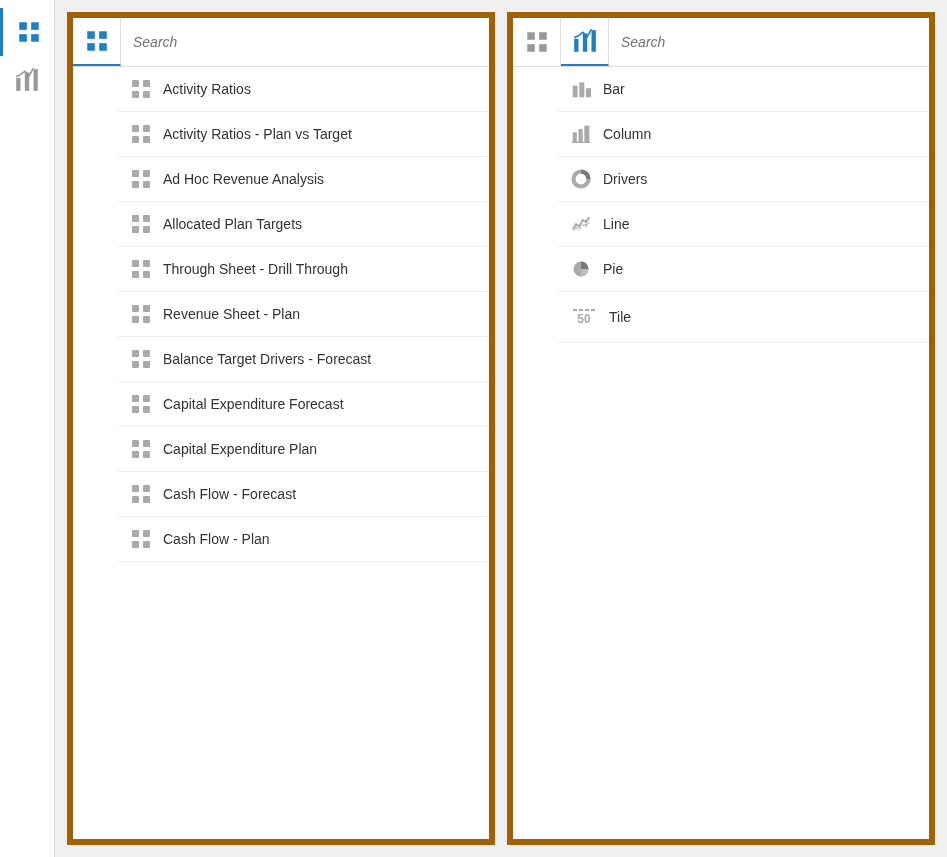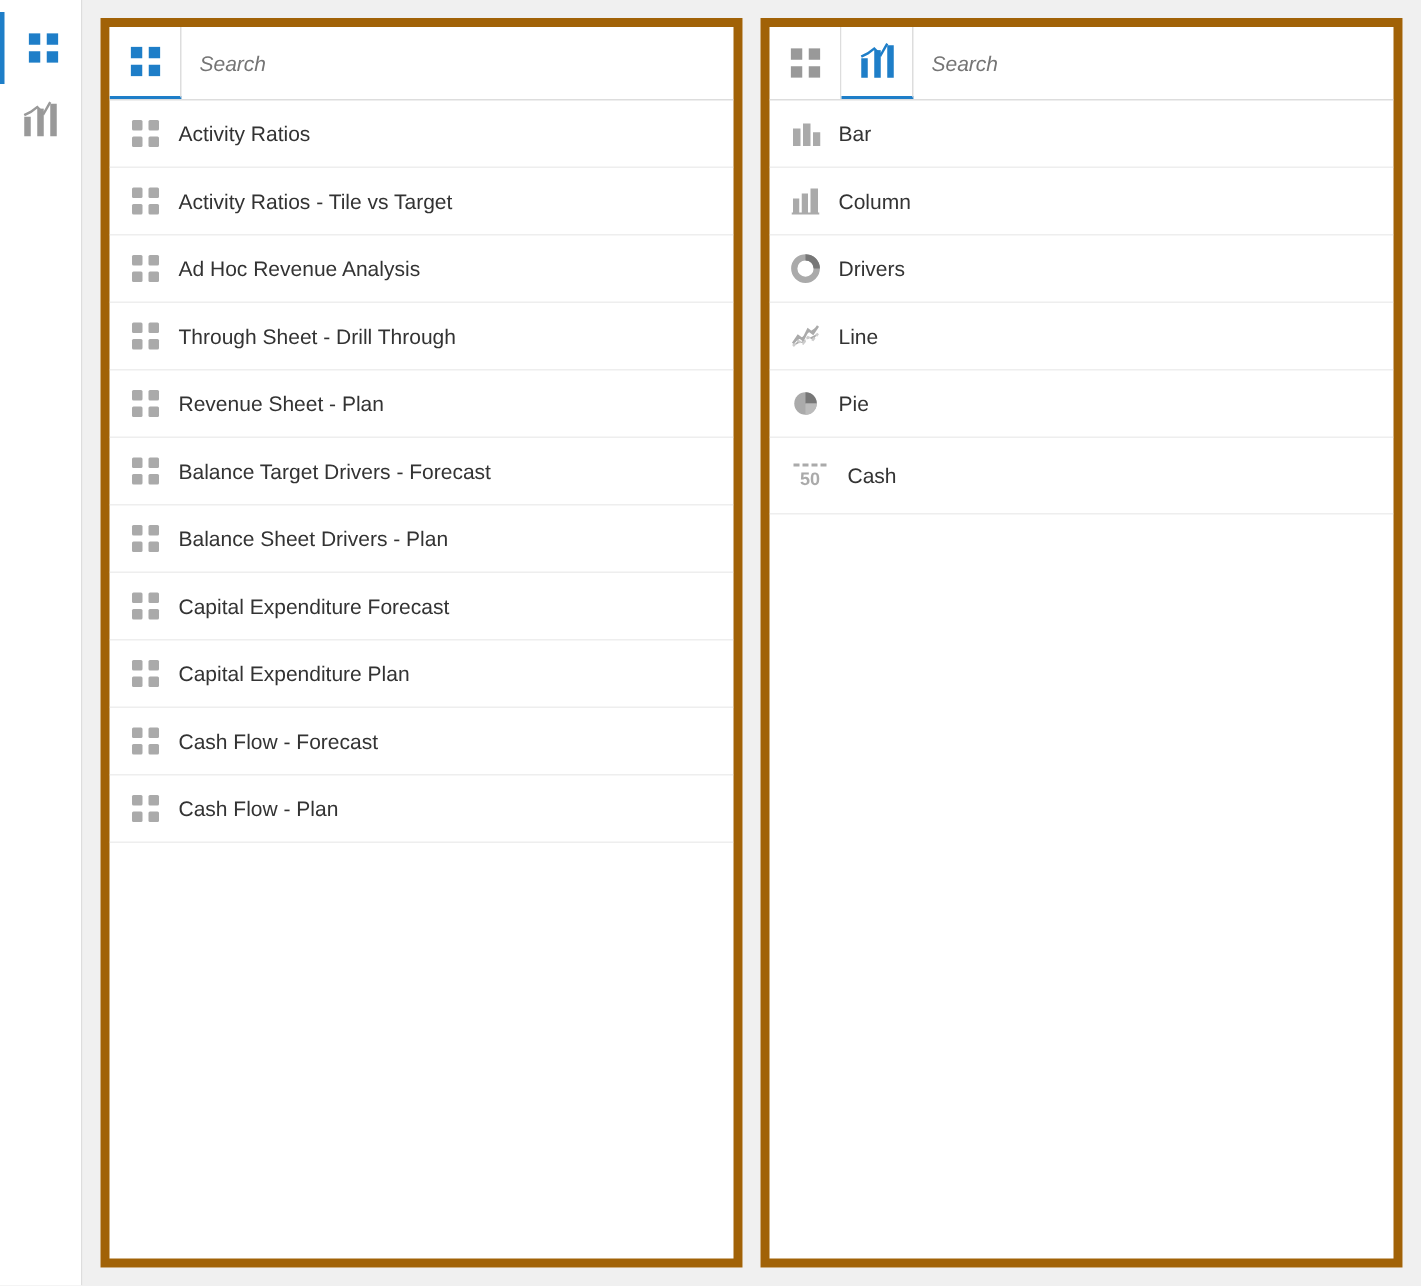--- a/index.html
+++ b/index.html
@@ -90,20 +90,21 @@
     }
     .panel-tab.active svg {
       fill: #1e7ec8;
     }
 
     
     .list-container {
       flex: 1;
       overflow-y: auto;
       overflow-x: hidden;
+      padding-left: 44px;
     }
     .list-item {
       display: flex;
       align-items: center;
       padding: 12px 14px;
       border-bottom: 1px solid #eee;
       cursor: pointer;
       gap: 12px;
       font-size: 14px;
       color: #333;
@@ -213,66 +214,66 @@
   </svg>
           <span>Activity Ratios</span>
         </div>
         <div class="list-item">
           <svg viewBox="0 0 20 20" width="20" height="20" fill="#aaa">
     <rect x="1" y="1" width="7" height="7" rx="1"></rect>
             <rect x="12" y="1" width="7" height="7" rx="1"></rect>
     <rect x="1" y="12" width="7" height="7" rx="1"></rect>
             <rect x="12" y="12" width="7" height="7" rx="1"></rect>
   </svg>
-          <span>Activity Ratios - Tile vs Target</span>
+          <span>Activity Ratios - Plan vs Target</span>
         </div>
         <div class="list-item">
           <svg viewBox="0 0 20 20" width="20" height="20" fill="#aaa">
     <rect x="1" y="1" width="7" height="7" rx="1"></rect>
             <rect x="12" y="1" width="7" height="7" rx="1"></rect>
     <rect x="1" y="12" width="7" height="7" rx="1"></rect>
             <rect x="12" y="12" width="7" height="7" rx="1"></rect>
   </svg>
           <span>Ad Hoc Revenue Analysis</span>
         </div>
         <div class="list-item">
           <svg viewBox="0 0 20 20" width="20" height="20" fill="#aaa">
     <rect x="1" y="1" width="7" height="7" rx="1"></rect>
             <rect x="12" y="1" width="7" height="7" rx="1"></rect>
     <rect x="1" y="12" width="7" height="7" rx="1"></rect>
             <rect x="12" y="12" width="7" height="7" rx="1"></rect>
   </svg>
+          <span>Allocated Plan Targets</span>
+        </div>
+        <div class="list-item">
+          <svg viewBox="0 0 20 20" width="20" height="20" fill="#aaa">
+    <rect x="1" y="1" width="7" height="7" rx="1"></rect>
+            <rect x="12" y="1" width="7" height="7" rx="1"></rect>
+    <rect x="1" y="12" width="7" height="7" rx="1"></rect>
+            <rect x="12" y="12" width="7" height="7" rx="1"></rect>
+  </svg>
           <span>Through Sheet - Drill Through</span>
         </div>
         <div class="list-item">
           <svg viewBox="0 0 20 20" width="20" height="20" fill="#aaa">
     <rect x="1" y="1" width="7" height="7" rx="1"></rect>
             <rect x="12" y="1" width="7" height="7" rx="1"></rect>
     <rect x="1" y="12" width="7" height="7" rx="1"></rect>
             <rect x="12" y="12" width="7" height="7" rx="1"></rect>
   </svg>
           <span>Revenue Sheet - Plan</span>
         </div>
         <div class="list-item">
           <svg viewBox="0 0 20 20" width="20" height="20" fill="#aaa">
     <rect x="1" y="1" width="7" height="7" rx="1"></rect>
             <rect x="12" y="1" width="7" height="7" rx="1"></rect>
     <rect x="1" y="12" width="7" height="7" rx="1"></rect>
             <rect x="12" y="12" width="7" height="7" rx="1"></rect>
   </svg>
           <span>Balance Target Drivers - Forecast</span>
-        </div>
-        <div class="list-item">
-          <svg viewBox="0 0 20 20" width="20" height="20" fill="#aaa">
-    <rect x="1" y="1" width="7" height="7" rx="1"></rect>
-            <rect x="12" y="1" width="7" height="7" rx="1"></rect>
-    <rect x="1" y="12" width="7" height="7" rx="1"></rect>
-            <rect x="12" y="12" width="7" height="7" rx="1"></rect>
-  </svg>
-          <span>Balance Sheet Drivers - Plan</span>
         </div>
         <div class="list-item">
           <svg viewBox="0 0 20 20" width="20" height="20" fill="#aaa">
     <rect x="1" y="1" width="7" height="7" rx="1"></rect>
             <rect x="12" y="1" width="7" height="7" rx="1"></rect>
     <rect x="1" y="12" width="7" height="7" rx="1"></rect>
             <rect x="12" y="12" width="7" height="7" rx="1"></rect>
   </svg>
           <span>Capital Expenditure Forecast</span>
         </div>
@@ -374,18 +375,18 @@
         <div class="list-item">
           <div class="tile-icon chart-icon">
       <div class="tile-dashes">
               <div class="tile-dash"></div>
               <div class="tile-dash"></div>
               <div class="tile-dash"></div>
               <div class="tile-dash"></div>
             </div>
       <div class="tile-number">50</div>
     </div>
-          <span>Cash</span>
+          <span>Tile</span>
         </div>
       </div>
   </div>
 
 </div>
 
 </body></html>

